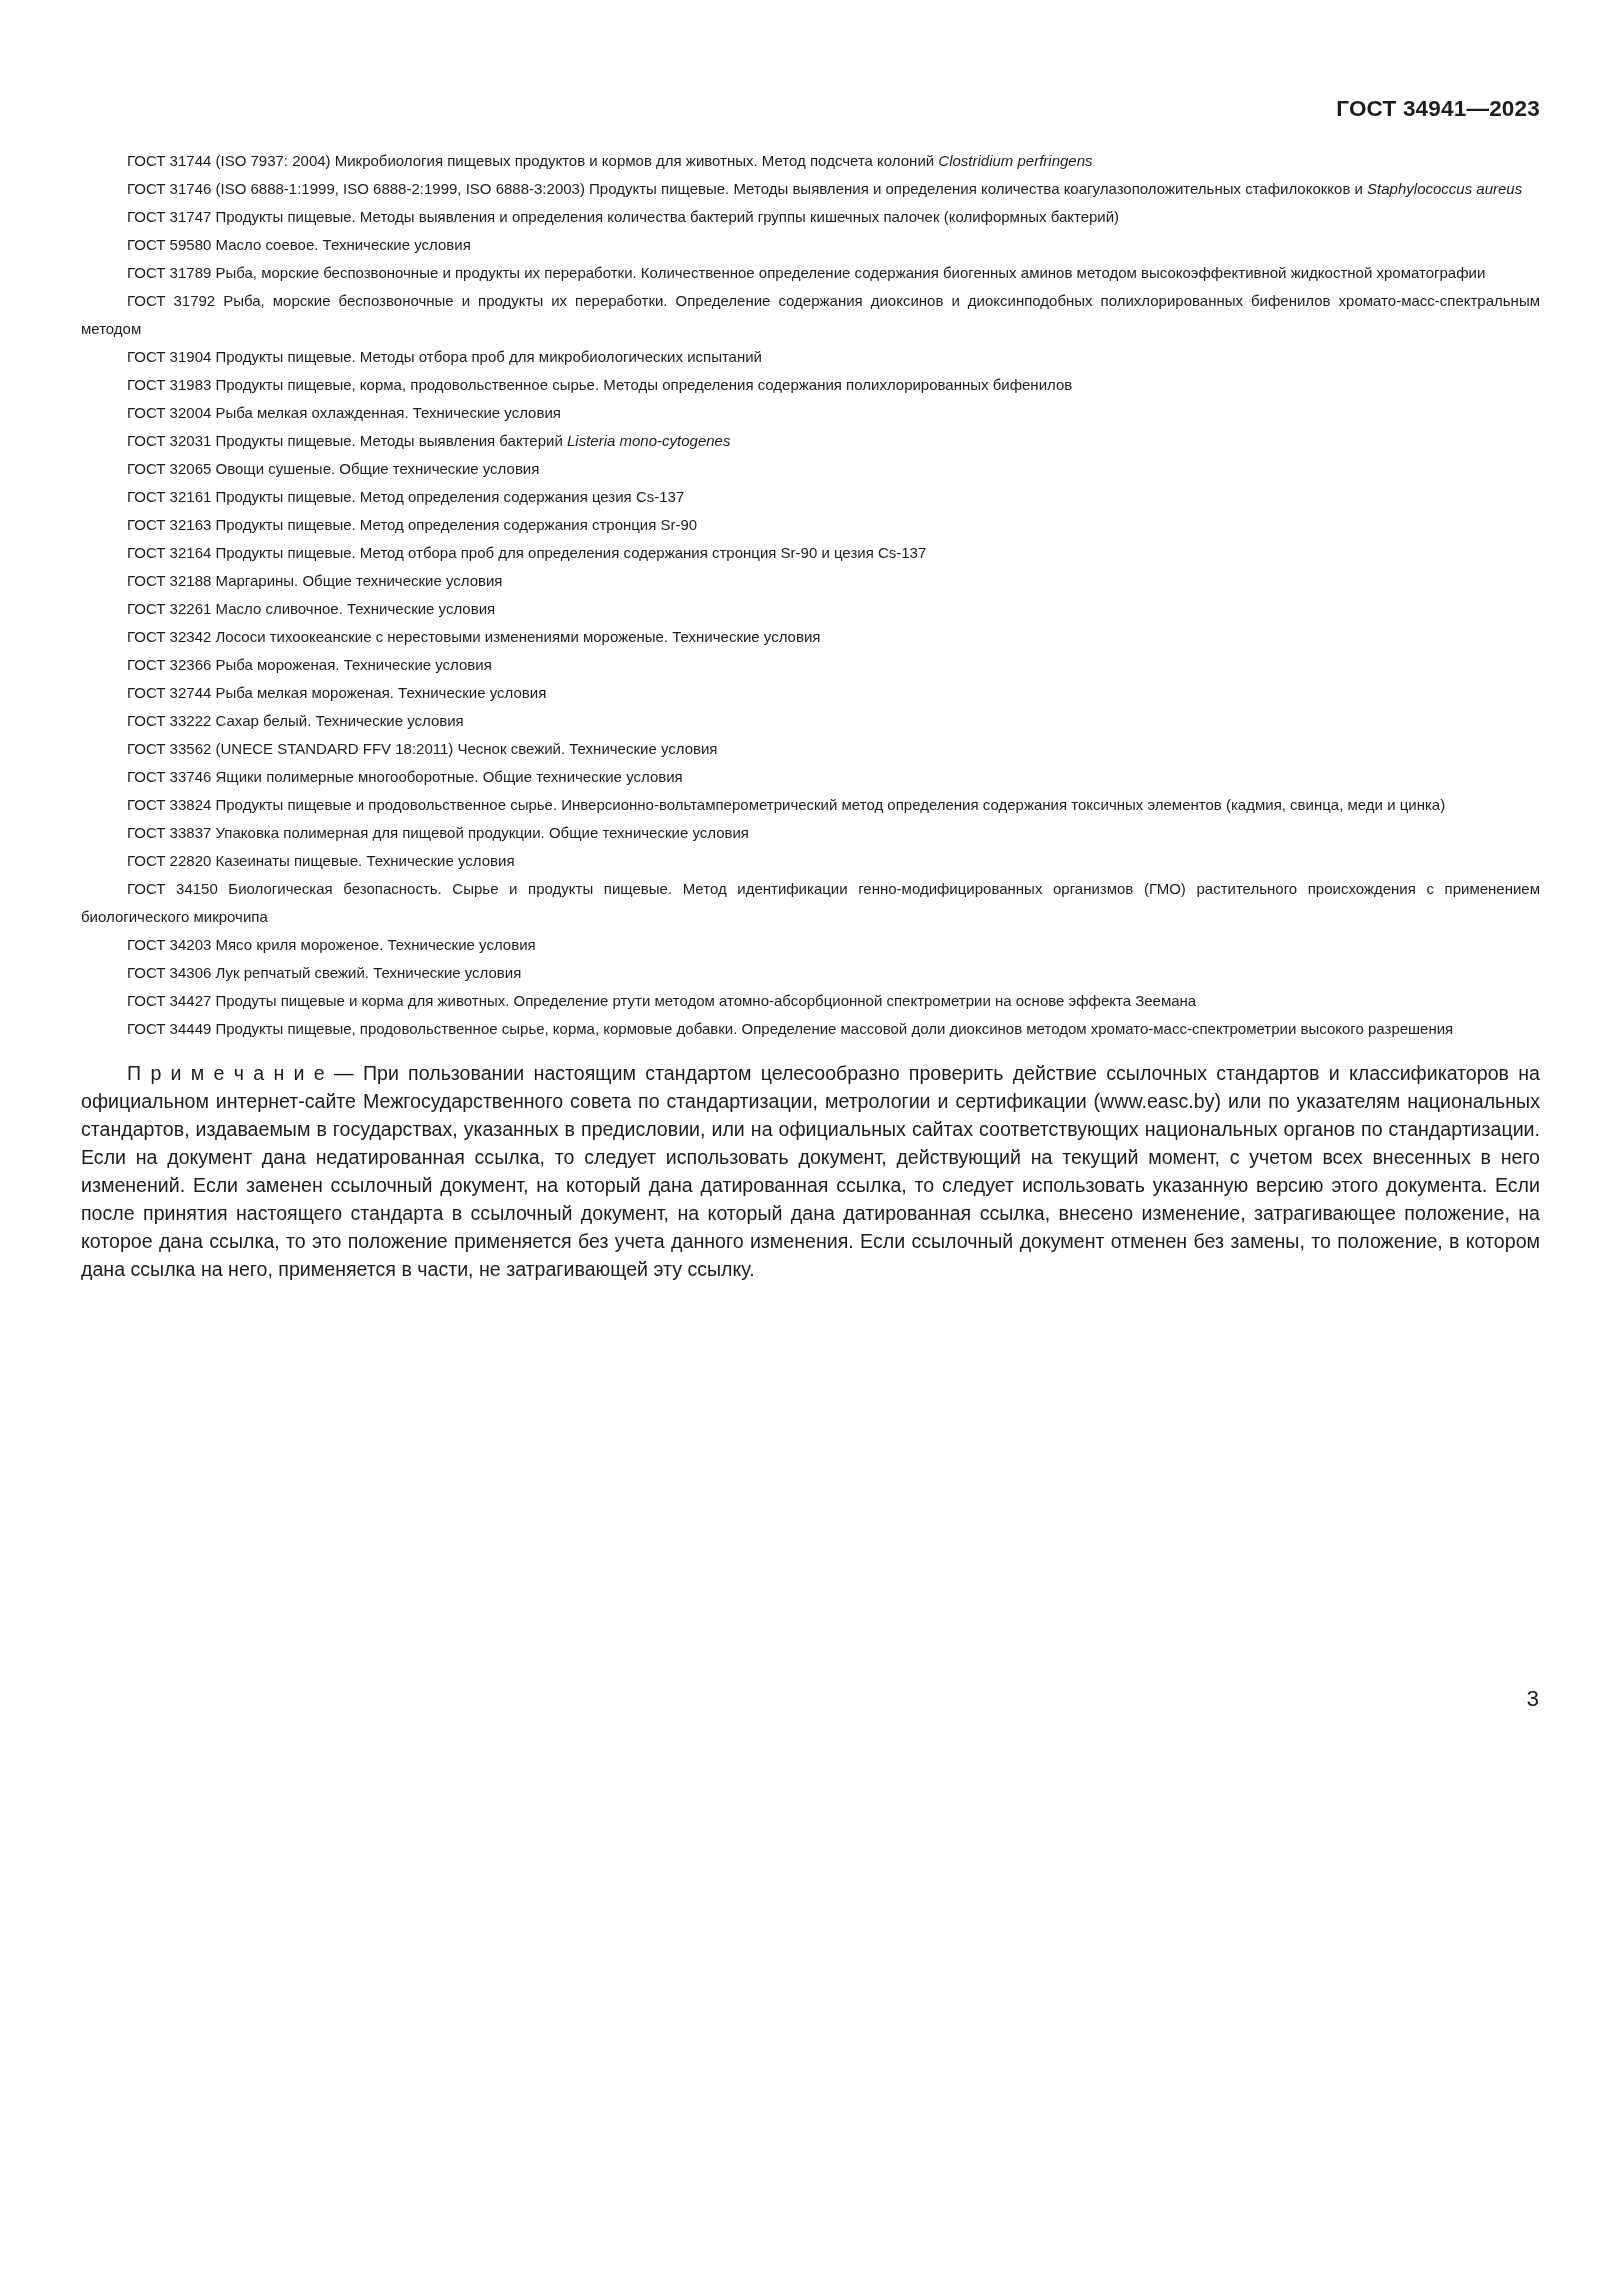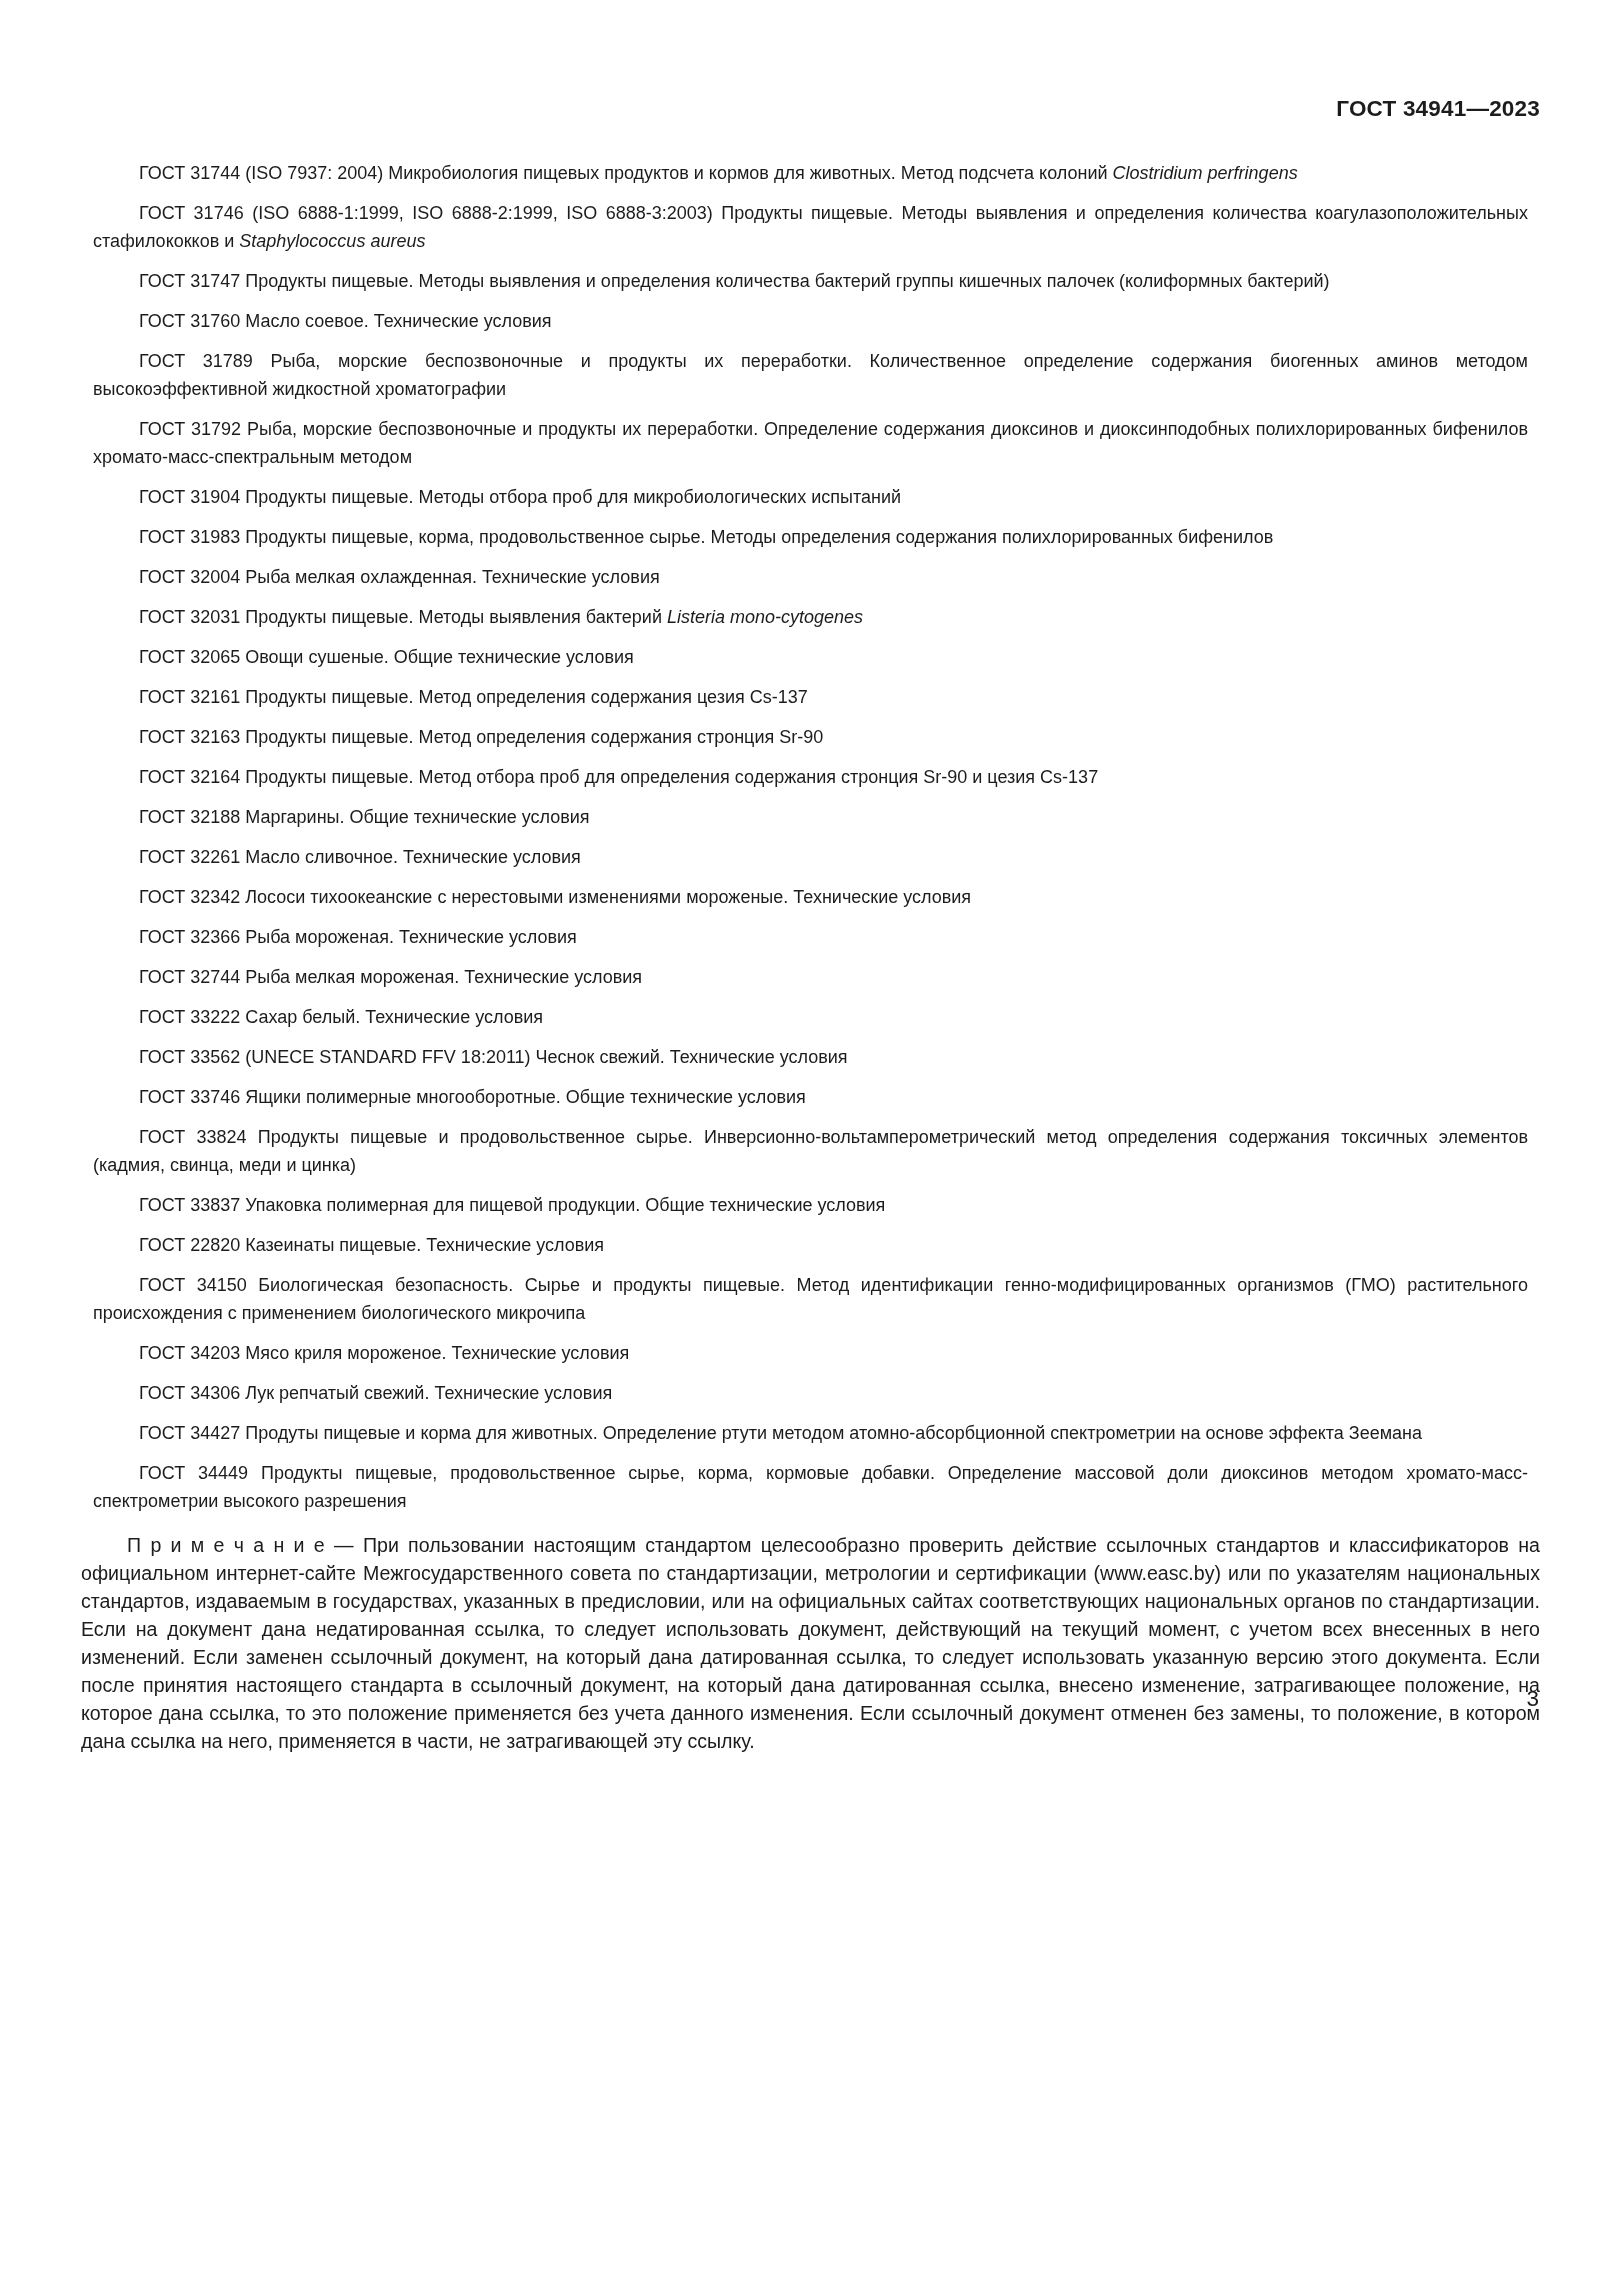--- a/index.html
+++ b/index.html
@@ -26,22 +26,22 @@
     font-weight: bold;
     letter-spacing: 0.2px;
   }
   .content {
     position: absolute;
     top: 147px;
     left: 81px;
     width: 1459px;
   }
   .ref {
-    margin: 12px;
-    font-size: 18px;
+    margin: 0;
+    font-size: 15px;
     line-height: 28px;
     text-align: justify;
     text-indent: 46px;
     hyphens: auto;
     -webkit-hyphens: auto;
   }
   .italic {
     font-style: italic;
   }
   .note {
@@ -67,21 +67,21 @@
 
   <div class="doc-header">
     <span>ГОСТ 34941—2023</span>
   </div>
 
   <div class="content">
     <div>
         <p class="ref"><span>ГОСТ 31744 (ISO 7937: 2004) Микробиология пищевых продуктов и кормов для животных. Метод подсчета колоний </span><span class="italic">Clostridium perfringens</span></p>
         <p class="ref"><span>ГОСТ 31746 (ISO 6888-1:1999, ISO 6888-2:1999, ISO 6888-3:2003) Продукты пищевые. Методы выявления и определения количества коагулазоположительных стафилококков и </span><span class="italic">Staphylococcus aureus</span></p>
         <p class="ref"><span>ГОСТ 31747 Продукты пищевые. Методы выявления и определения количества бактерий группы кишечных палочек (колиформных бактерий)</span></p>
-        <p class="ref"><span>ГОСТ 31760 Масло соевое. Технические условия</span></p>
+        <p class="ref"><span>ГОСТ 59580 Масло соевое. Технические условия</span></p>
         <p class="ref"><span>ГОСТ 31789 Рыба, морские беспозвоночные и продукты их переработки. Количественное определение содержания биогенных аминов методом высокоэффективной жидкостной хроматографии</span></p>
         <p class="ref"><span>ГОСТ 31792 Рыба, морские беспозвоночные и продукты их переработки. Определение содержания диоксинов и диоксинподобных полихлорированных бифенилов хромато-масс-спектральным методом</span></p>
         <p class="ref"><span>ГОСТ 31904 Продукты пищевые. Методы отбора проб для микробиологических испытаний</span></p>
         <p class="ref"><span>ГОСТ 31983 Продукты пищевые, корма, продовольственное сырье. Методы определения содержания полихлорированных бифенилов</span></p>
         <p class="ref"><span>ГОСТ 32004 Рыба мелкая охлажденная. Технические условия</span></p>
         <p class="ref"><span>ГОСТ 32031 Продукты пищевые. Методы выявления бактерий </span><span class="italic">Listeria mono-cytogenes</span></p>
         <p class="ref"><span>ГОСТ 32065 Овощи сушеные. Общие технические условия</span></p>
         <p class="ref"><span>ГОСТ 32161 Продукты пищевые. Метод определения содержания цезия Cs-137</span></p>
         <p class="ref"><span>ГОСТ 32163 Продукты пищевые. Метод определения содержания стронция Sr-90</span></p>
         <p class="ref"><span>ГОСТ 32164 Продукты пищевые. Метод отбора проб для определения содержания стронция Sr-90 и цезия Cs-137</span></p>

